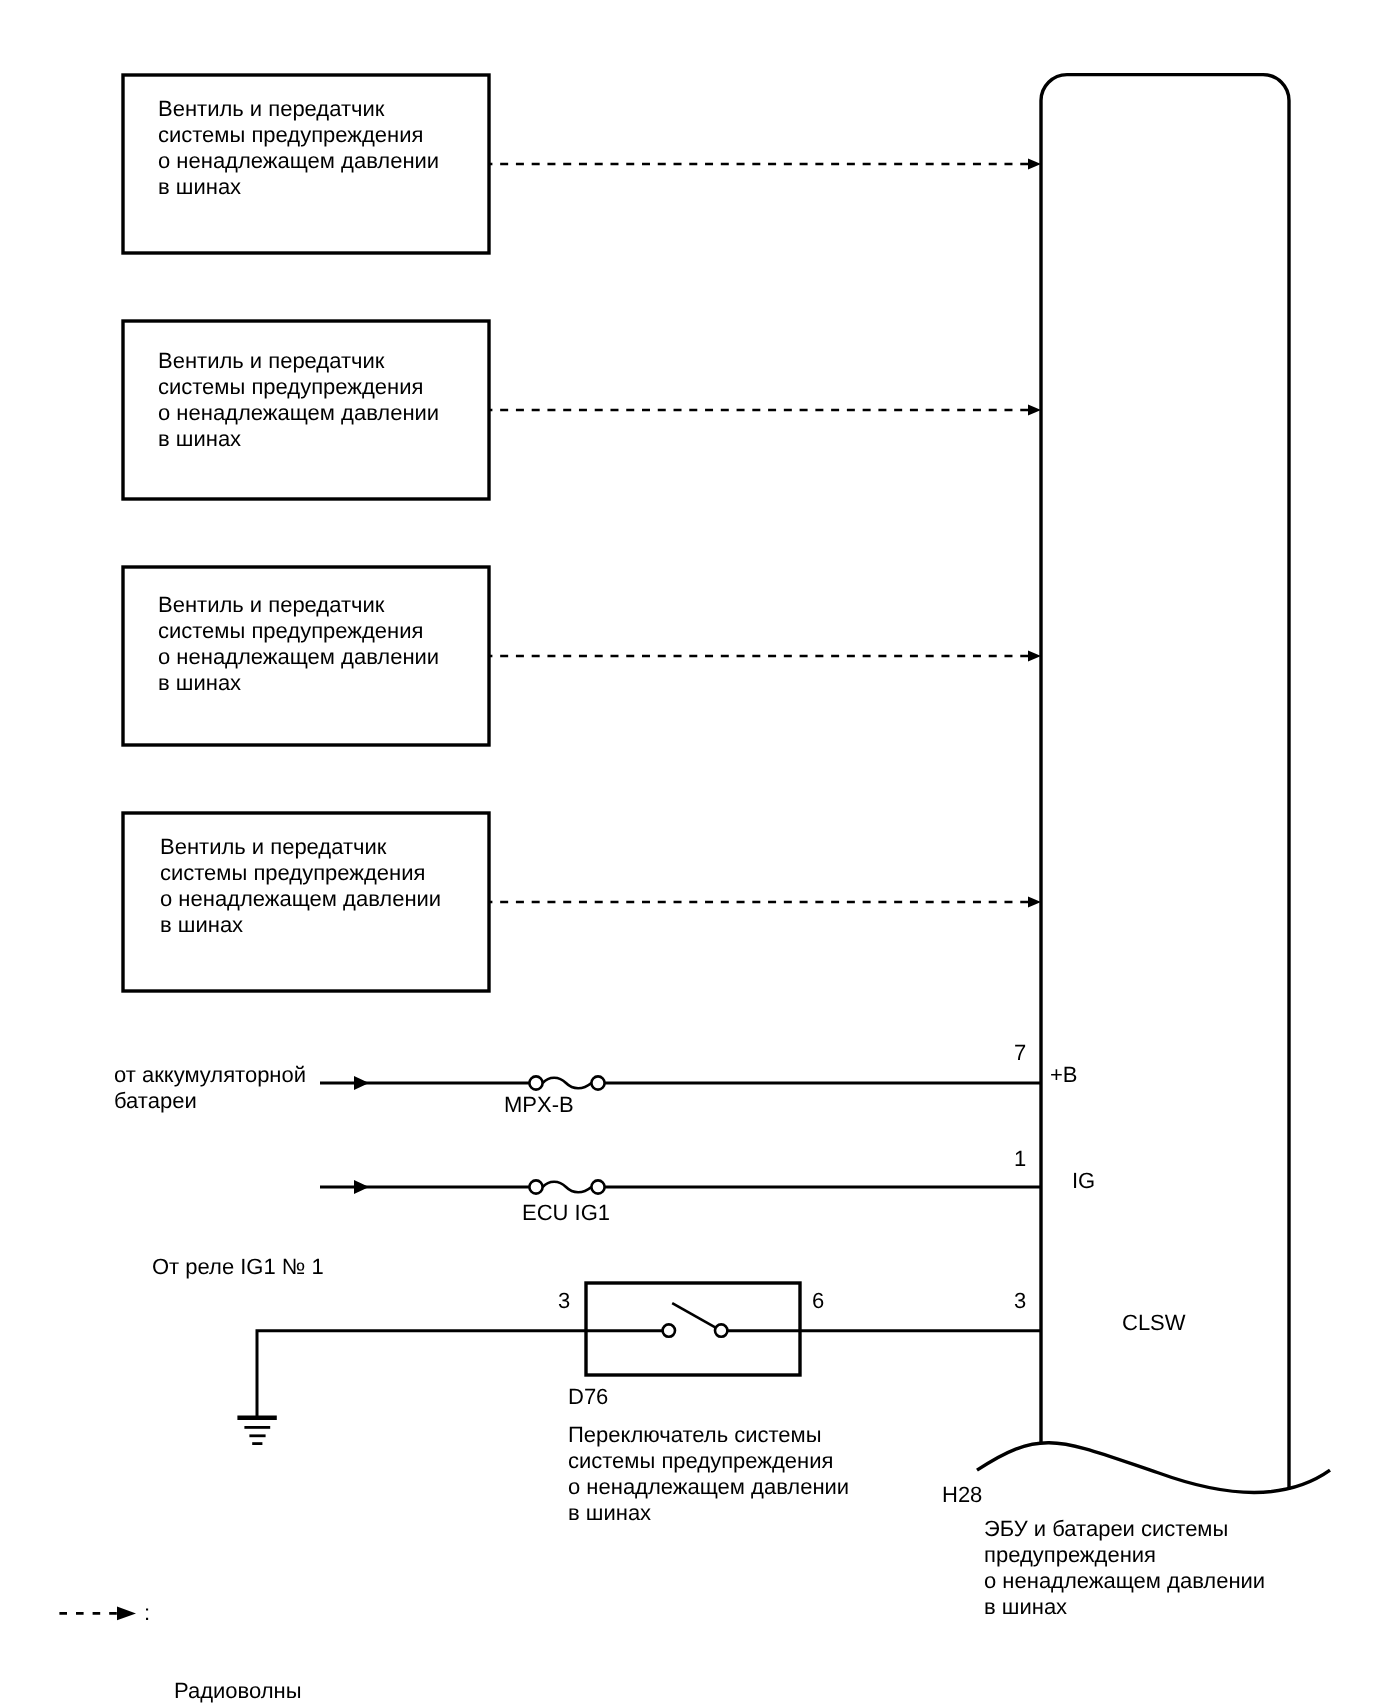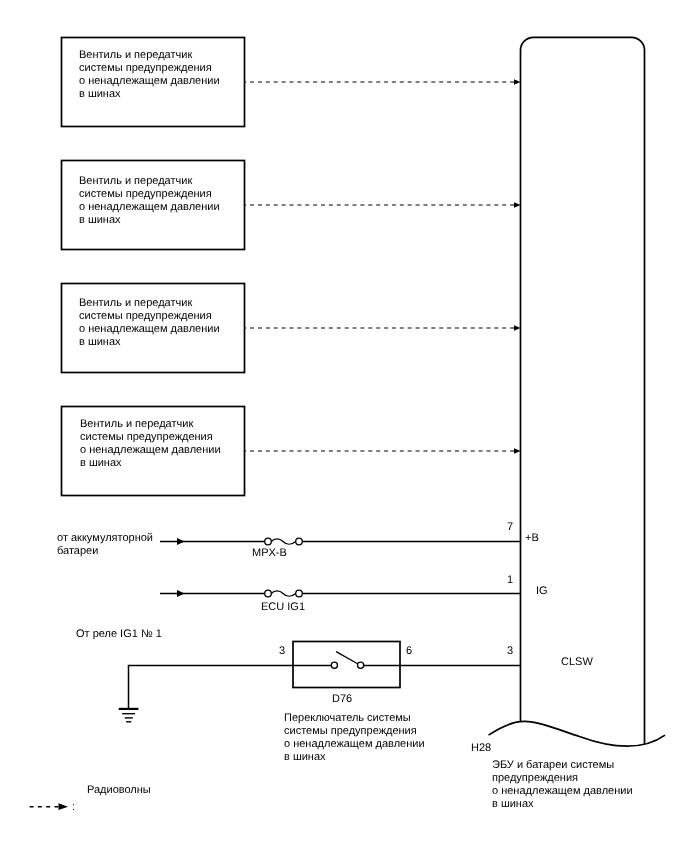--- a/index.html
+++ b/index.html
@@ -122,31 +122,31 @@
 
   <div class="tbox" style="left:507px;top:521px;">7</div>
   <div class="tbox" style="left:525px;top:532px;">+B</div>
   <div class="tbox" style="left:507px;top:574px;">1</div>
   <div class="tbox" style="left:536px;top:585px;">IG</div>
   <div class="tbox" style="left:507px;top:645px;">3</div>
   <div class="tbox" style="left:525px;top:656px;margin-left:36px;">CLSW</div>
 
   <div class="tbox" style="left:279px;top:645px;">3</div>
   <div class="tbox" style="left:406px;top:645px;">6</div>
-  <div class="tbox" style="left:284px;top:693px;margin-left:48px;">D76</div>
+  <div class="tbox" style="left:284px;top:693px;">D76</div>
   <div class="tbox" style="left:284px;top:712px;">
     <div>Переключатель системы</div>
     <div>системы предупреждения</div>
     <div>о ненадлежащем давлении</div>
     <div>в шинах</div>
   </div>
 
   <div class="tbox" style="left:471px;top:742px;">H28</div>
   <div class="tbox" style="left:492px;top:759px;">
     <div>ЭБУ и батареи системы</div>
     <div>предупреждения</div>
     <div>о ненадлежащем давлении</div>
     <div>в шинах</div>
   </div>
 
   <div class="tbox" style="left:72px;top:801px;">:</div>
-  <div class="tbox" style="left:87px;top:784px;">Радиоволны</div>
+  <div class="tbox" style="left:87px;top:840px;">Радиоволны</div>
 </div>
 
 </body></html>

